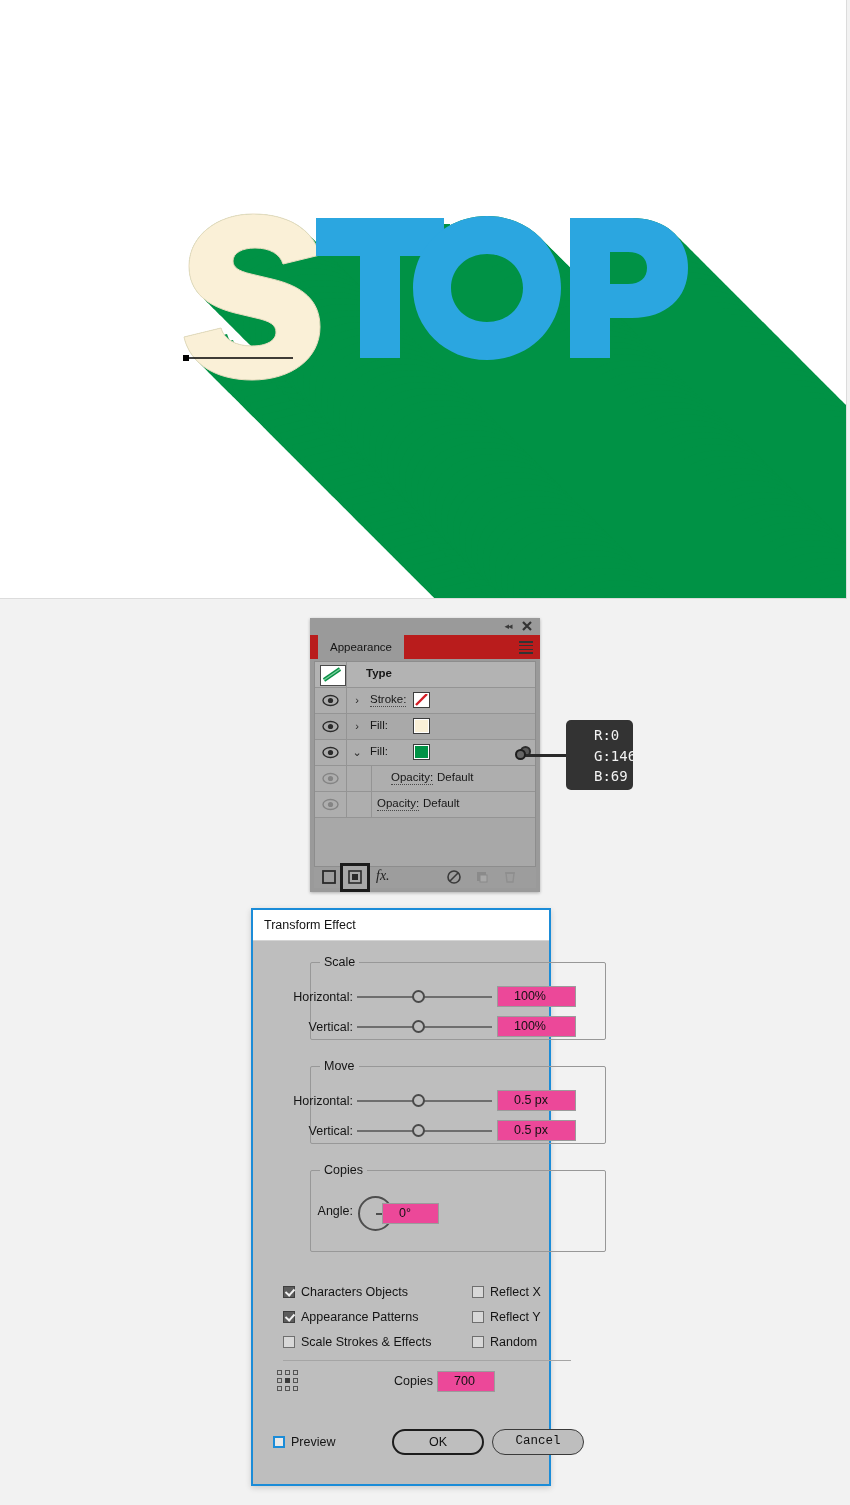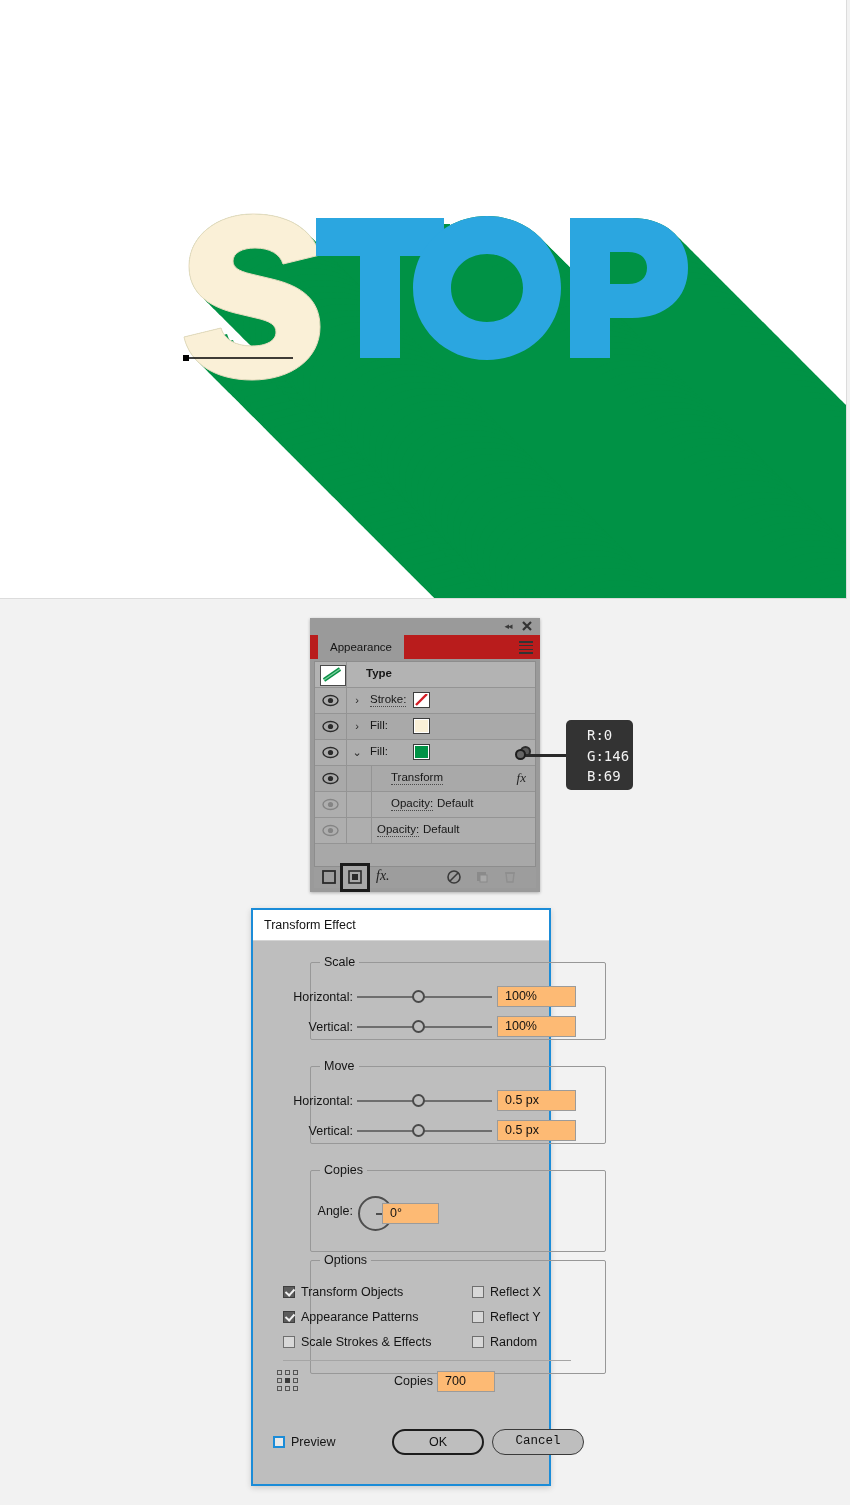--- a/index.html
+++ b/index.html
@@ -98,21 +98,21 @@
   }
 
   
   #rgbline{position:absolute;left:520px;top:754px;width:48px;height:3px;background:#2a2a2a;}
   #rgbdot{position:absolute;left:515px;top:749px;width:11px;height:11px;border-radius:50%;background:#666;border:2px solid #1e1e1e;box-sizing:border-box;}
   #rgbtip{
     position:absolute;left:566px;top:720px;width:67px;height:70px;
     background:#333333;border-radius:5px;
     font-family:"DejaVu Sans Mono","Liberation Mono",monospace;
     font-size:14px;color:#f3f3f3;line-height:20.5px;
-    padding:5px 0 0 21px;box-sizing:border-box;letter-spacing:0px;
+    padding:5px 0 0 28px;box-sizing:border-box;letter-spacing:0px;
   }
 
   
   #dlg{
     position:absolute;left:251px;top:908px;width:300px;height:578px;
     background:#bebebe;border:2px solid #1b8cd8;box-sizing:border-box;
     box-shadow:0 2px 6px rgba(0,0,0,.16);
     font-size:12.5px;color:#141414;
   }
   #dlg-title{
@@ -128,23 +128,23 @@
     font-size:12.5px;color:#141414;
   }
   .fld-label{position:absolute;font-size:12.5px;color:#141414;text-align:right;}
   .slider{position:absolute;height:14px;}
   .slider .trk{position:absolute;left:0;top:6px;width:100%;height:2px;background:#6e6e6e;}
   .slider .knb{
     position:absolute;top:0;width:13px;height:13px;border-radius:50%;
     background:#bebebe;border:2px solid #4a4a4a;box-sizing:border-box;
   }
   .txtfield{
-    position:absolute;height:21px;background:#fdba74;border:1px solid #9b9b9b;
+    position:absolute;height:21px;background:#ec4899;border:1px solid #9b9b9b;
     box-sizing:border-box;font-size:12.5px;color:#111;
-    padding-left:7px;line-height:19px;
+    padding-left:16px;line-height:19px;
   }
   .angdial{
     position:absolute;width:35px;height:35px;border-radius:50%;
     border:2px solid #4e4e4e;box-sizing:border-box;background:#bebebe;
   }
   .angdial i{position:absolute;left:50%;top:50%;width:50%;height:2px;background:#4e4e4e;margin-top:-1px;}
   .cbrow{position:absolute;font-size:12.5px;color:#141414;}
   .cbox{
     position:absolute;left:0;top:1px;width:12px;height:12px;
     background:#d8d8d8;border:1px solid #6f6f6f;box-sizing:border-box;
@@ -361,32 +361,20 @@
       </div>
       <div class="ap-divider"></div>
       <div class="ap-arrow">⌄</div>
       <div class="ap-label" style="left:55px">Fill:</div>
       <div class="ap-swatch" style="left:98px">
           <span style="background:#009245;border-color:#fff;"></span>
         </div>
       <div class="ap-dot"></div>
     </div>
 
-    <div class="ap-row alt">
-      <div class="ap-eye">
-        <svg width="17" height="13" viewBox="0 0 17 13">
-            <ellipse cx="8.5" cy="6.5" rx="7.5" ry="5" fill="none" stroke="#2b2b2b" stroke-width="1.4"></ellipse>
-            <circle cx="8.5" cy="6.5" r="2.6" fill="#2b2b2b"></circle>
-          </svg>
-      </div>
-      <div class="ap-divider"></div>
-      <div class="ap-divider" style="left:56px;"></div>
-      <div class="ap-label dotted" style="left:76px">Transform</div>
-      <div class="ap-fx">fx</div>
-    </div>
 
     <div class="ap-row">
       <div class="ap-eye dim">
         <svg width="17" height="13" viewBox="0 0 17 13">
             <ellipse cx="8.5" cy="6.5" rx="7.5" ry="5" fill="none" stroke="#4b4b4b" stroke-width="1.4"></ellipse>
             <circle cx="8.5" cy="6.5" r="2.6" fill="#4b4b4b"></circle>
           </svg>
       </div>
       <div class="ap-divider"></div>
       <div class="ap-divider" style="left:56px;"></div>
@@ -495,27 +483,24 @@
 
   <div class="grp" style="left:25px;top:260px;width:296px;height:82px;">
     <div class="grp-legend">Copies</div>
   </div>
   <div class="fld-label" style="left:20px;top:294px;width:80px;">Angle:</div>
   <div class="angdial" style="left:105px;top:286px;">
       <i></i>
     </div>
   <div class="txtfield" style="left:129px;top:293px;width:57px;">0°</div>
 
-  <div class="grp" style="left:25px;top:350px;width:296px;height:114px;">
-    <div class="grp-legend">Options</div>
-  </div>
 
   <div class="cbrow" style="left:30px;top:375px;">
     <span class="cbox on"></span>
-    <span class="cblabel">Transform Objects</span>
+    <span class="cblabel">Characters Objects</span>
   </div>
   <div class="cbrow" style="left:30px;top:400px;">
     <span class="cbox on"></span>
     <span class="cblabel">Appearance Patterns</span>
   </div>
   <div class="cbrow" style="left:30px;top:425px;">
     <span class="cbox"></span>
     <span class="cblabel">Scale Strokes &amp; Effects</span>
   </div>
 

